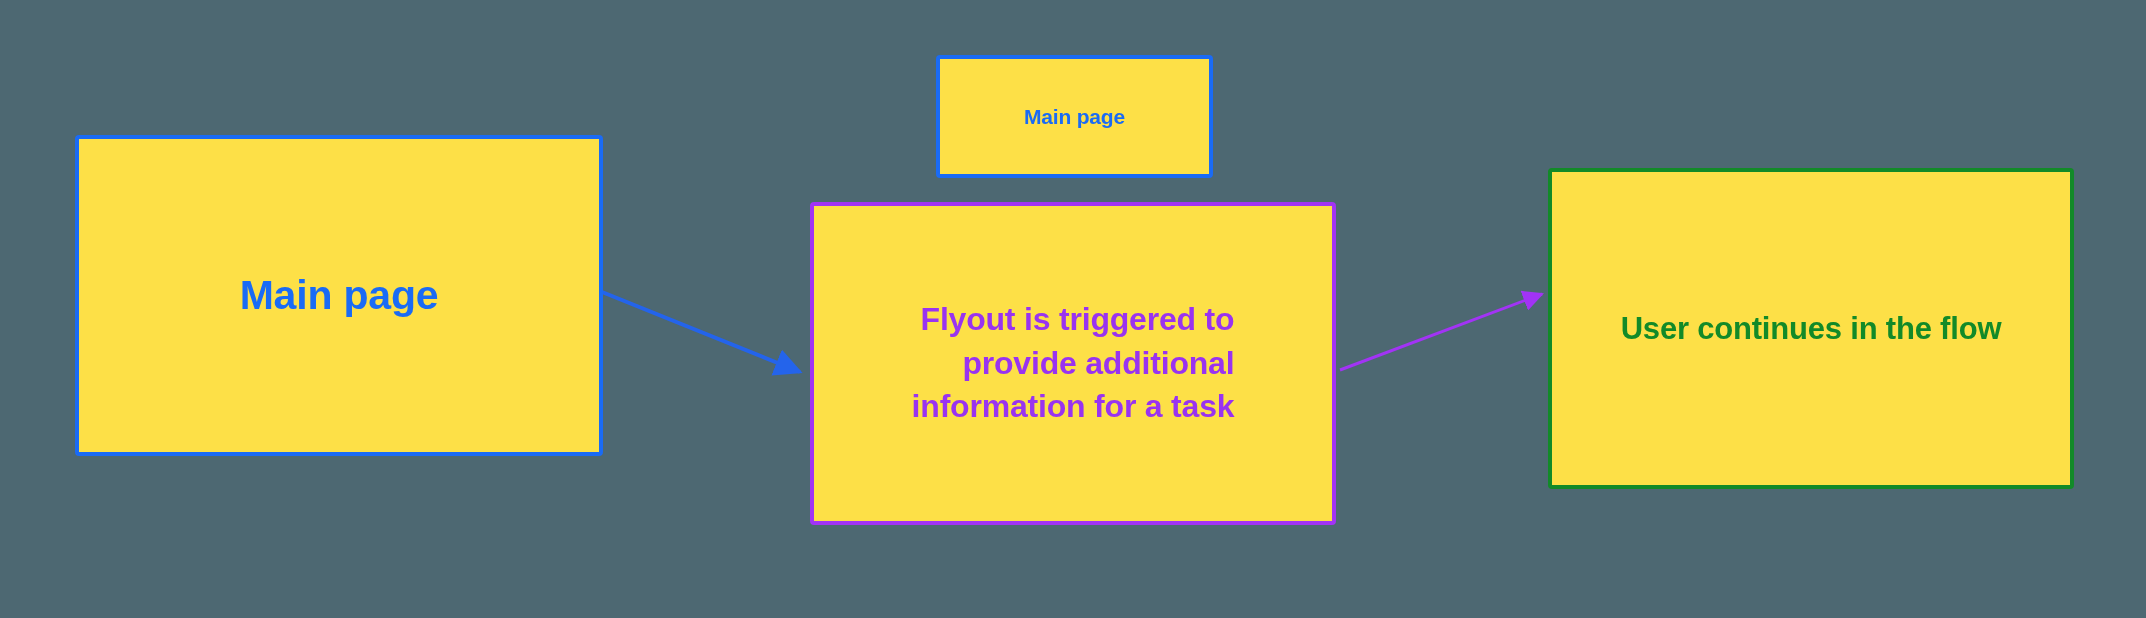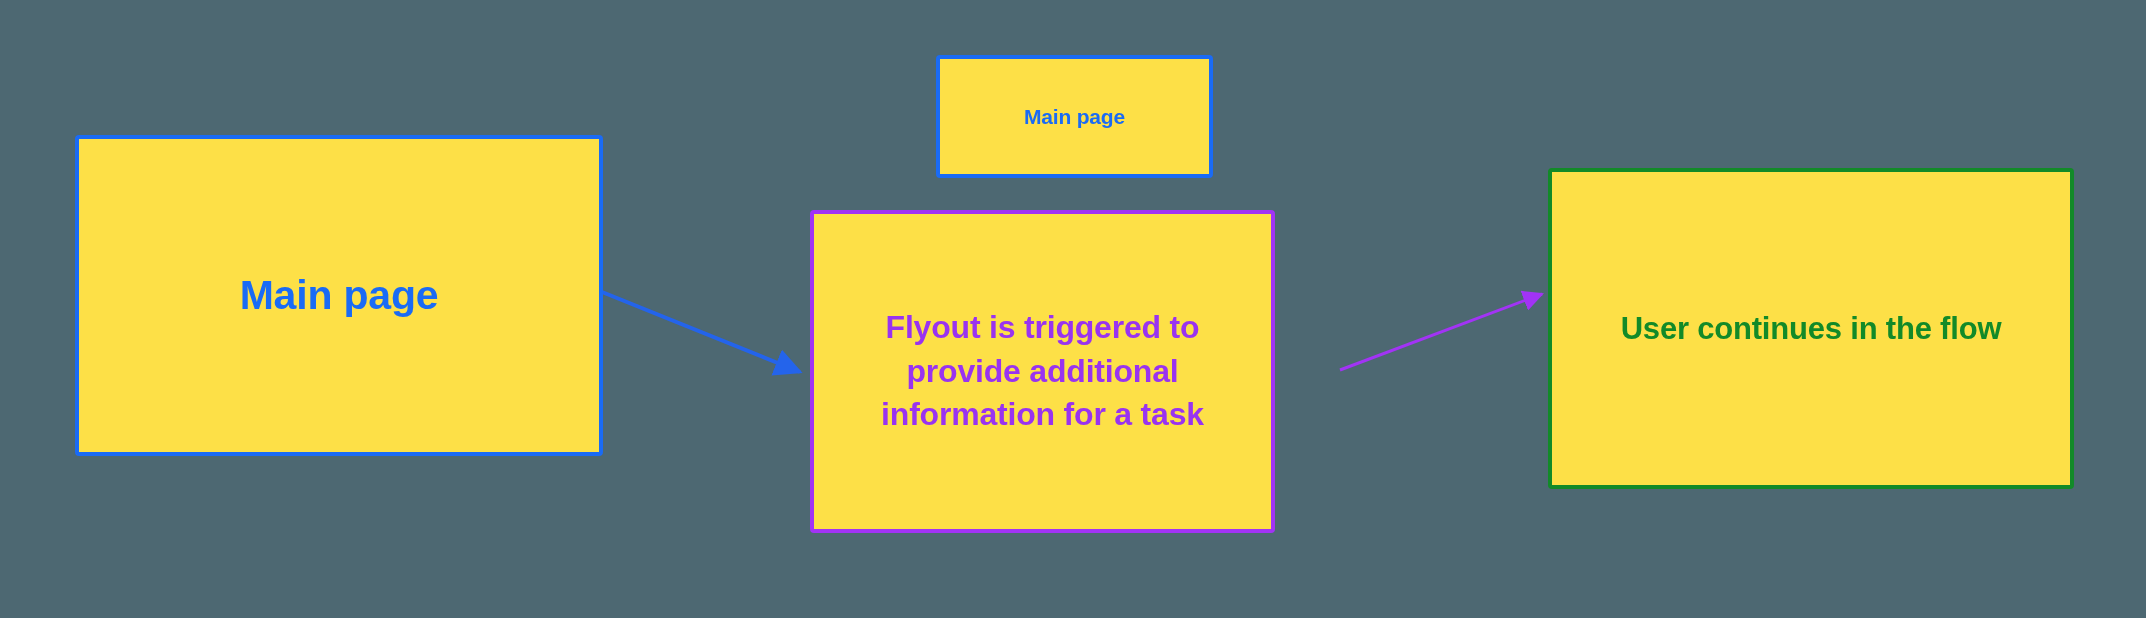--- a/index.html
+++ b/index.html
@@ -61,25 +61,26 @@
     border-color: #1a6bf5;
   }
   #node-main-page-small .node-label {
     font-size: 21px;
     color: #1a6bf5;
   }
 
   
   #node-flyout {
     left: 810px;
-    top: 210px;
-    width: 465px;
+    top: 202px;
+    width: 526px;
     height: 323px;
     border-width: 4px;
     border-color: #a233f5;
+    text-align: right;
   }
   #node-flyout .node-label {
     font-size: 32px;
     color: #9933f0;
     line-height: 1.37;
   }
 
   
   #node-user-continues {
     left: 1548px;

